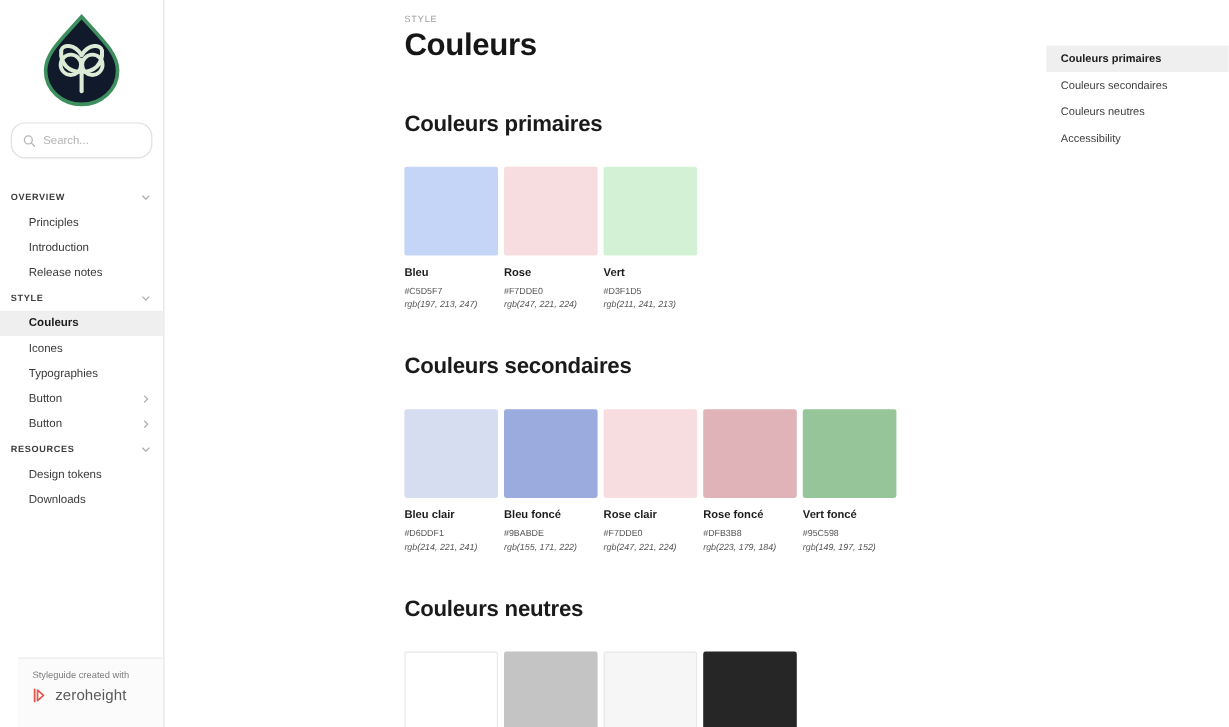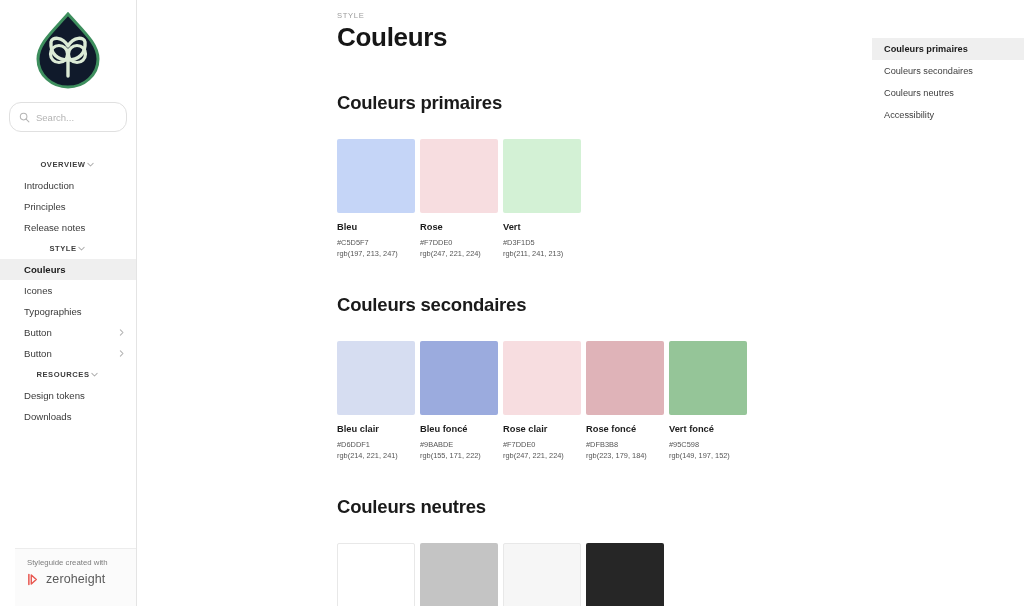--- a/index.html
+++ b/index.html
@@ -44,21 +44,21 @@
   .search-input {
     border: none; outline: none; background: transparent;
     font-family: "Liberation Sans", sans-serif;
     font-size: 9.5px; color: #9a9a9a;
     width: 100%; padding: 0; line-height: 1;
   }
   .search-input::placeholder { color: #b3b3b3; }
 
   .nav { padding-top: 22px; }
   .nav-section {
-    display: flex; align-items: center; justify-content: center;
+    display: flex; align-items: center; justify-content: space-between;
     padding: 0 10px 0 9px;
     height: 21px;
   }
   .nav-section-label {
     font-size: 7.6px; font-weight: bold; letter-spacing: 0.55px;
     color: #3c3c3c; text-transform: uppercase;
   }
   .nav-item {
     display: flex; align-items: center; justify-content: space-between;
     height: 21px;
@@ -113,21 +113,21 @@
   }
   .swatch-box.bordered { border: 1px solid #e8e8e8; }
   .swatch-name {
     font-size: 9.3px; font-weight: bold; color: #1d1d1d;
     margin-top: 9px; white-space: nowrap;
   }
   .swatch-hex {
     font-size: 7.4px; color: #565656; margin-top: 6px; white-space: nowrap;
   }
   .swatch-rgb {
-    font-size: 7.4px; color: #565656; margin-top: 2px; white-space: nowrap;
+    font-size: 7.4px; color: #565656; margin-top: 2px; white-space: nowrap; font-style: italic;
   }
 
   
   .toc {
     position: absolute; top: 38px; right: 0; width: 152px;
   }
   .toc-item {
     font-size: 9.2px; color: #3d3d3d;
     padding: 6px 0 6px 12px;
     cursor: pointer;
@@ -165,24 +165,24 @@
 
       <nav class="nav">
 
         <div class="nav-section">
           <span class="nav-section-label">OVERVIEW</span>
           <svg class="chev" viewBox="0 0 12 12">
               <path d="M2.5 4.5 L6 8 L9.5 4.5" fill="none" stroke="#6f6f6f" stroke-width="1.4" stroke-linecap="round" stroke-linejoin="round"></path>
             </svg>
         </div>
         <div class="nav-item">
+          <span class="nav-item-label">Principles</span>
+        </div>
+        <div class="nav-item">
           <span class="nav-item-label">Introduction</span>
-        </div>
-        <div class="nav-item">
-          <span class="nav-item-label">Principles</span>
         </div>
         <div class="nav-item">
           <span class="nav-item-label">Release notes</span>
         </div>
 
         <div class="nav-section">
           <span class="nav-section-label">STYLE</span>
           <svg class="chev" viewBox="0 0 12 12">
               <path d="M2.5 4.5 L6 8 L9.5 4.5" fill="none" stroke="#6f6f6f" stroke-width="1.4" stroke-linecap="round" stroke-linejoin="round"></path>
             </svg>

